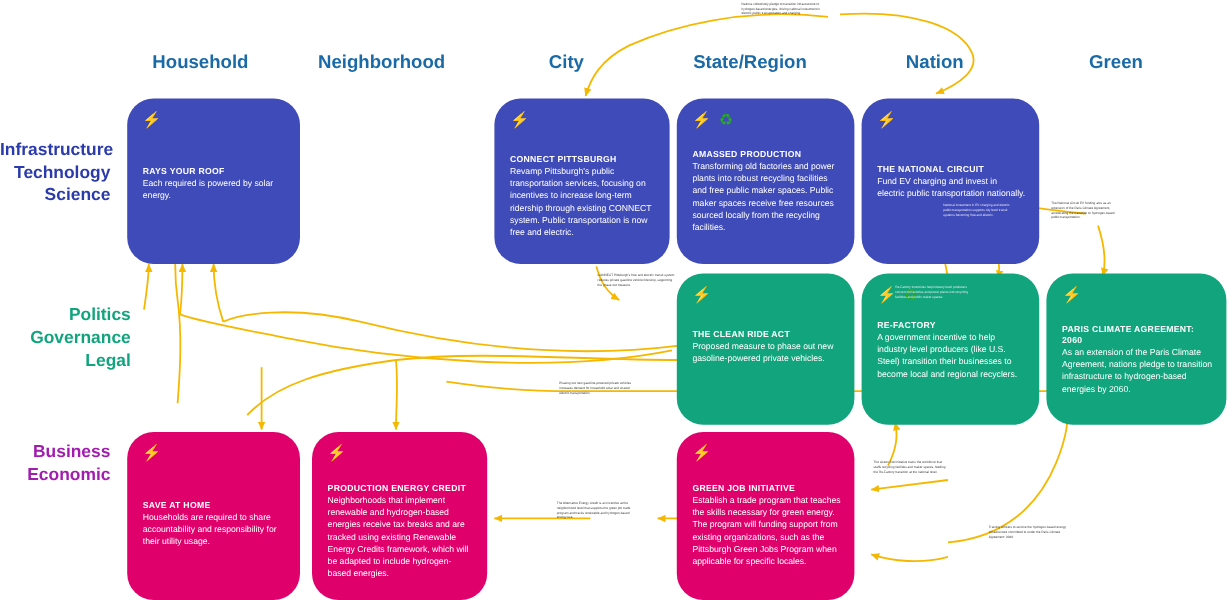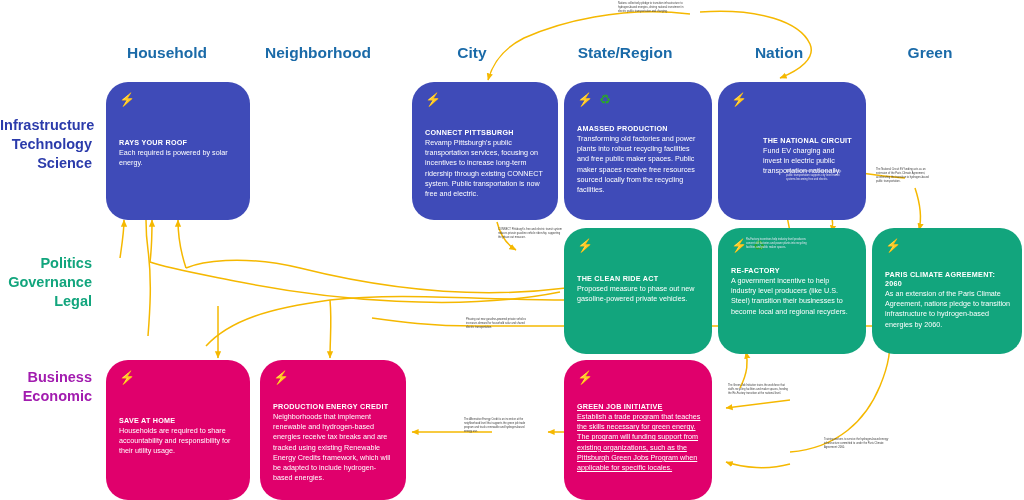--- a/index.html
+++ b/index.html
@@ -40,21 +40,21 @@
     position: absolute;
     right: 1024px;
     text-align: right;
     font-size: 14.5px;
     font-weight: bold;
     line-height: 1.32;
     z-index: 4;
     white-space: pre-line;
   }
   .row-label.r0 { color: #2b3bab; }
-  .row-label.r1 { color: #12a57d; }
+  .row-label.r1 { color: #12a57d; padding-left: 17px; }
   .row-label.r2 { color: #a21caf; }
 
   
   .card {
     position: absolute;
     border-radius: 22px;
     z-index: 3;
     box-sizing: border-box;
     padding: 0;
     overflow: hidden;
@@ -209,21 +209,21 @@
     <div class="card-body" style="top:42px;">
       <p class="card-title">AMASSED PRODUCTION</p>
       <p class="card-desc">Transforming old factories and power plants into robust recycling facilities and free public maker spaces. Public maker spaces receive free resources sourced locally from the recycling facilities.</p>
     </div>
   </div>
 
   <div class="card blue" style="left:718px; top:82px; width:148px; height:138px;">
     <div class="card-icons">
       <span class="ico ico-bolt">⚡</span>
     </div>
-    <div class="card-body" style="top:54px;margin-left:32px;">
+    <div class="card-body" style="top:54px;">
       <p class="card-title">THE NATIONAL CIRCUIT</p>
       <p class="card-desc">Fund EV charging and invest in electric public transportation nationally.</p>
     </div>
   </div>
 
   <div class="card green" style="left:564px; top:228px; width:148px; height:126px;">
     <div class="card-icons">
       <span class="ico ico-bolt">⚡</span>
     </div>
     <div class="card-body" style="top:46px;">
@@ -270,21 +270,21 @@
     <div class="card-body" style="top:42px;">
       <p class="card-title">PRODUCTION ENERGY CREDIT</p>
       <p class="card-desc">Neighborhoods that implement renewable and hydrogen-based energies receive tax breaks and are tracked using existing Renewable Energy Credits framework, which will be adapted to include hydrogen-based energies.</p>
     </div>
   </div>
 
   <div class="card pink" style="left:564px; top:360px; width:148px; height:140px;">
     <div class="card-icons">
       <span class="ico ico-bolt">⚡</span>
     </div>
-    <div class="card-body" style="top:42px;text-decoration:underline;">
+    <div class="card-body" style="top:42px;">
       <p class="card-title">GREEN JOB INITIATIVE</p>
       <p class="card-desc">Establish a trade program that teaches the skills necessary for green energy. The program will funding support from existing organizations, such as the Pittsburgh Green Jobs Program when applicable for specific locales.</p>
     </div>
   </div>
 
   <div class="note" style="left:618px; top:2px; width:72px;">Nations collectively pledge to transition infrastructure to hydrogen-based energies, driving national investment in electric public transportation and charging.</div>
 
   <div class="note on-dark" style="left:786px; top:170px; width:58px;">National investment in EV charging and electric public transportation supports city level transit systems becoming free and electric.</div>
 
   <div class="note" style="left:876px; top:168px; width:60px;">The National Circuit EV funding acts as an extension of the Paris Climate Agreement, accelerating the transition to hydrogen-based public transportation.</div>

